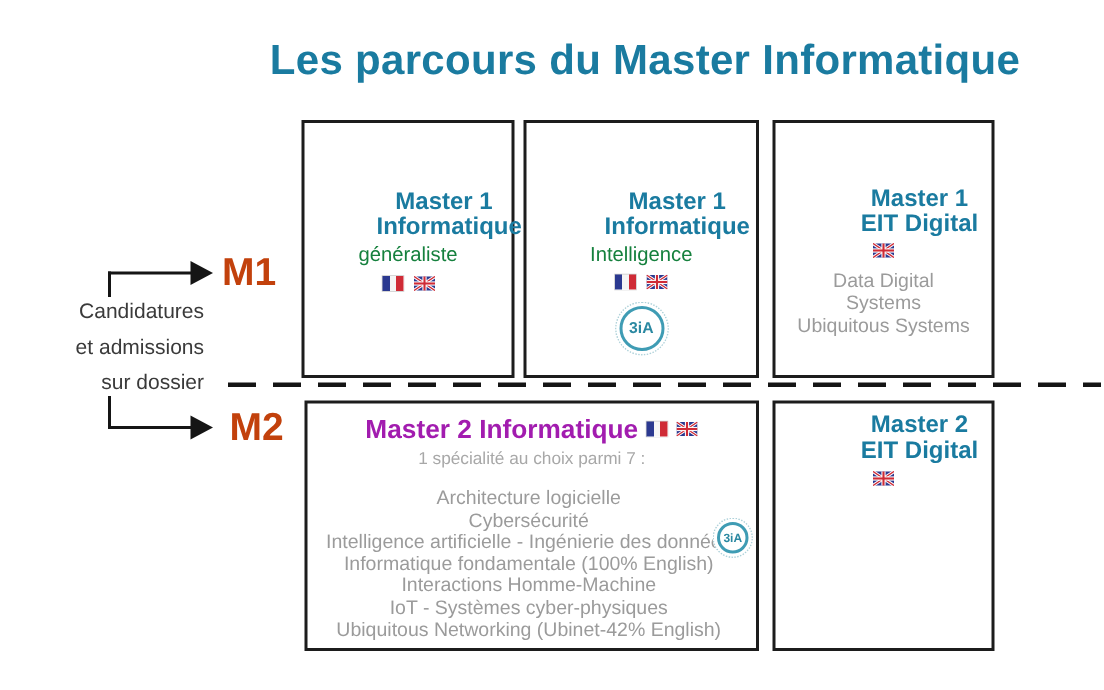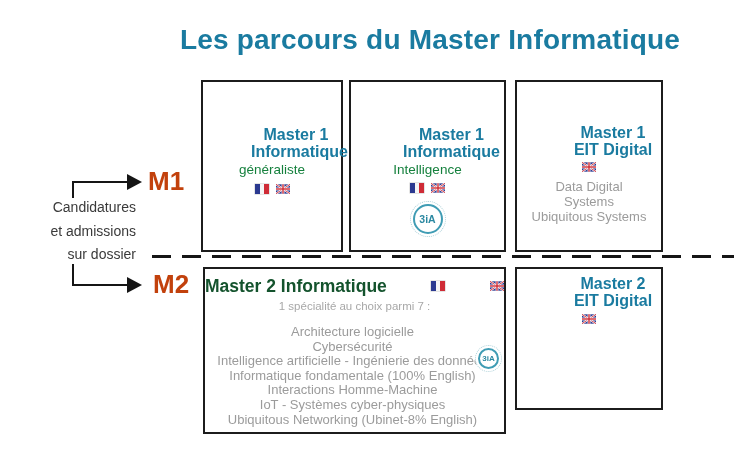--- a/index.html
+++ b/index.html
@@ -14,29 +14,29 @@
   }
   
   .box {
     position:absolute; border:2px solid #1c1c1c; background:#fff;
     box-sizing:border-box; text-align:center;
   }
   #m1b1 { left:201px; top:80px;  width:142px; height:172px; padding-top:44px; }
   #m1b2 { left:349px; top:80px;  width:157px; height:172px; padding-top:44px; }
   #m1b3 { left:515px; top:80px;  width:148px; height:172px; padding-top:42px; }
   #m2b1 { left:203px; top:267px; width:303px; height:167px; padding-top:5px; }
-  #m2b2 { left:515px; top:267px; width:148px; height:143px; padding-top:6px; }
+  #m2b2 { left:515px; top:267px; width:148px; height:167px; padding-top:6px; }
 
   .box-title { color:#1a7ba0; font-weight:700; font-size:16px; line-height:17px;padding-left:48px; }
   .box-sub   { color:#15803d; font-size:13.5px; line-height:15.5px; margin-top:2px;text-align:center; }
   .gray-items { color:#9b9b9b; font-size:13px; line-height:15px; margin-top:7px; }
 
   .m2-header {
-    display:flex; align-items:center; justify-content:space-between; gap:6px;
-    color:#14532d; font-weight:700; font-size:17.5px; line-height:20px; margin-top:2px;
+    display:flex; align-items:center; justify-content:center; gap:6px;
+    color:#a21caf; font-weight:700; font-size:17.5px; line-height:20px; margin-top:2px;
   }
   .m2-sub { color:#a8a8a8; font-size:11.5px; margin-top:4px; }
   .m2-items {
     list-style:none; margin:13px 4px 0 0; padding:0;
     color:#9b9b9b; font-size:13px; line-height:14.6px;
   }
 
   
   .flags { display:flex; justify-content:center; align-items:center; gap:7px; margin-top:6px; }
   .flag-fr {
@@ -183,21 +183,21 @@
         </svg>
     </div>
     <div class="m2-sub">1 spécialité au choix parmi 7 :</div>
     <ul class="m2-items">
       <li>Architecture logicielle</li>
       <li>Cybersécurité</li>
       <li>Intelligence artificielle - Ingénierie des données</li>
       <li>Informatique fondamentale (100% English)</li>
       <li>Interactions Homme-Machine</li>
       <li>IoT - Systèmes cyber-physiques</li>
-      <li>Ubiquitous Networking (Ubinet-8% English)</li>
+      <li>Ubiquitous Networking (Ubinet-42% English)</li>
     </ul>
     <div class="badge-outer badge-m2">
       <div class="badge-core">3iA</div>
     </div>
   </div>
 
   <div class="box" id="m2b2">
     <div class="box-title">
       <div>Master 2</div>
       <div>EIT Digital</div>

